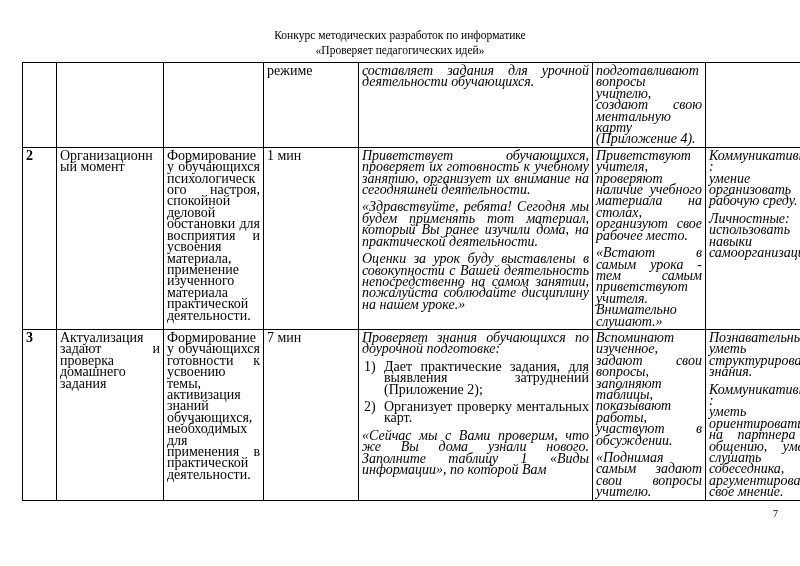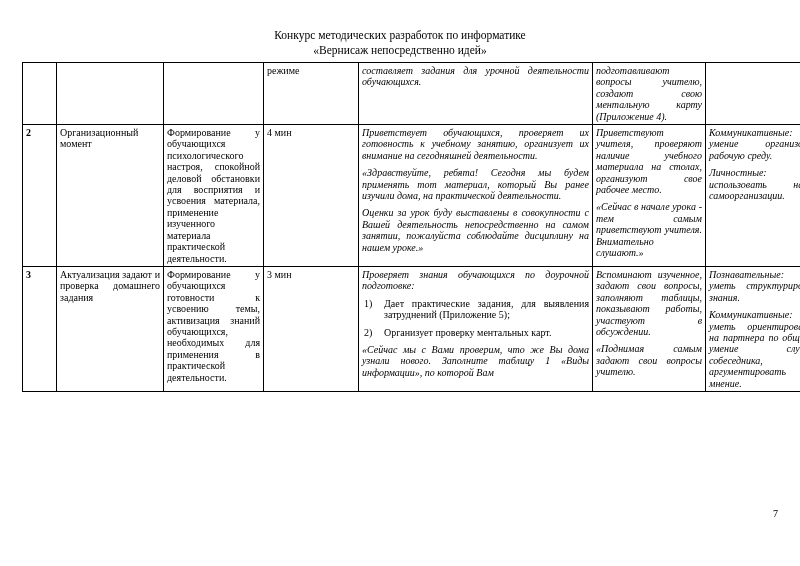--- a/index.html
+++ b/index.html
@@ -42,21 +42,21 @@
     left: 22px;
     top: 62px;
     width: 756px;
     border-collapse: collapse;
     table-layout: fixed;
   }
   table.grid td {
     border: 1px solid #000000;
     vertical-align: top;
     padding: 2px 3px 2px 3px;
-    font-size: 10px;
+    font-size: 14px;
     line-height: 11.4px;
     text-align: justify;
     text-justify: inter-word;
     word-wrap: break-word;
     hyphens: none;
   }
   td.c-num   { width: 27px;  text-align: center; }
   td.c-stage { width: 100px; text-align: left; }
   td.c-goal  { width: 93px;  }
   td.c-time  { width: 88px;  text-align: left; }
@@ -105,21 +105,21 @@
     line-height: 12px;
   }
 </style>
 </head>
 <body>
 
 <div class="page">
 
   <div class="title-block">
     <div class="doc-title">Конкурс методических разработок по информатике</div>
-    <div class="doc-title">«Вернисаж непосредственно идей»</div>
+    <div class="doc-title">«Проверяет педагогических идей»</div>
   </div>
 
   <table class="grid">
     <tbody>
 
       <tr>
         <td class="c-num"></td>
         <td class="c-stage"></td>
         <td class="c-goal"></td>
         <td class="c-time">режиме</td>
@@ -129,47 +129,47 @@
         <td class="c-stud">
           <div class="p">подготавливают вопросы учителю, создают свою ментальную карту (Приложение 4).</div>
         </td>
         <td class="c-uud"></td>
       </tr>
 
       <tr>
         <td class="c-num">2</td>
         <td class="c-stage">Организационный момент</td>
         <td class="c-goal">Формирование у обучающихся психологического настроя, спокойной деловой обстановки для восприятия и усвоения материала, применение изученного материала практической деятельности.</td>
-        <td class="c-time">4 мин</td>
+        <td class="c-time">1 мин</td>
         <td class="c-teach">
           <div class="p">Приветствует обучающихся, проверяет их готовность к учебному занятию, организует их внимание на сегодняшней деятельности.</div>
           <div class="p it">«Здравствуйте, ребята! Сегодня мы будем применять тот материал, который Вы ранее изучили дома, на практической деятельности.</div>
           <div class="p it">Оценки за урок буду выставлены в совокупности с Вашей деятельность непосредственно на самом занятии, пожалуйста соблюдайте дисциплину на нашем уроке.»</div>
         </td>
         <td class="c-stud">
           <div class="p">Приветствуют учителя, проверяют наличие учебного материала на столах, организуют свое рабочее место.</div>
-          <div class="p it">«Сейчас в начале урока - тем самым приветствуют учителя. Внимательно слушают.»</div>
+          <div class="p it">«Встают в самым урока - тем самым приветствуют учителя. Внимательно слушают.»</div>
         </td>
         <td class="c-uud">
           <div class="p left" style="margin-bottom:0">Коммуникативные:</div>
           <div class="p">умение организовать рабочую среду.</div>
           <div class="p left" style="margin-bottom:0">Личностные:</div>
           <div class="p">использовать навыки самоорганизации.</div>
         </td>
       </tr>
 
       <tr>
         <td class="c-num">3</td>
         <td class="c-stage">Актуализация задают и проверка домашнего задания</td>
         <td class="c-goal">Формирование у обучающихся готовности к усвоению темы, активизация знаний обучающихся, необходимых для применения в практической деятельности.</td>
-        <td class="c-time">3 мин</td>
+        <td class="c-time">7 мин</td>
         <td class="c-teach">
           <div class="p">Проверяет знания обучающихся по доурочной подготовке:</div>
           <ol class="numlist">
-            <li>Дает практические задания, для выявления затруднений (Приложение 5);</li>
+            <li>Дает практические задания, для выявления затруднений (Приложение 2);</li>
             <li>Организует проверку ментальных карт.</li>
           </ol>
           <div class="p it">«Сейчас мы с Вами проверим, что же Вы дома узнали нового. Заполните таблицу 1 «Виды информации», по которой Вам</div>
         </td>
         <td class="c-stud">
           <div class="p">Вспоминают изученное, задают свои вопросы, заполняют таблицы, показывают работы, участвуют в обсуждении.</div>
           <div class="p it">«Поднимая самым задают свои вопросы учителю.</div>
         </td>
         <td class="c-uud">
           <div class="p left" style="margin-bottom:0">Познавательные:</div>

